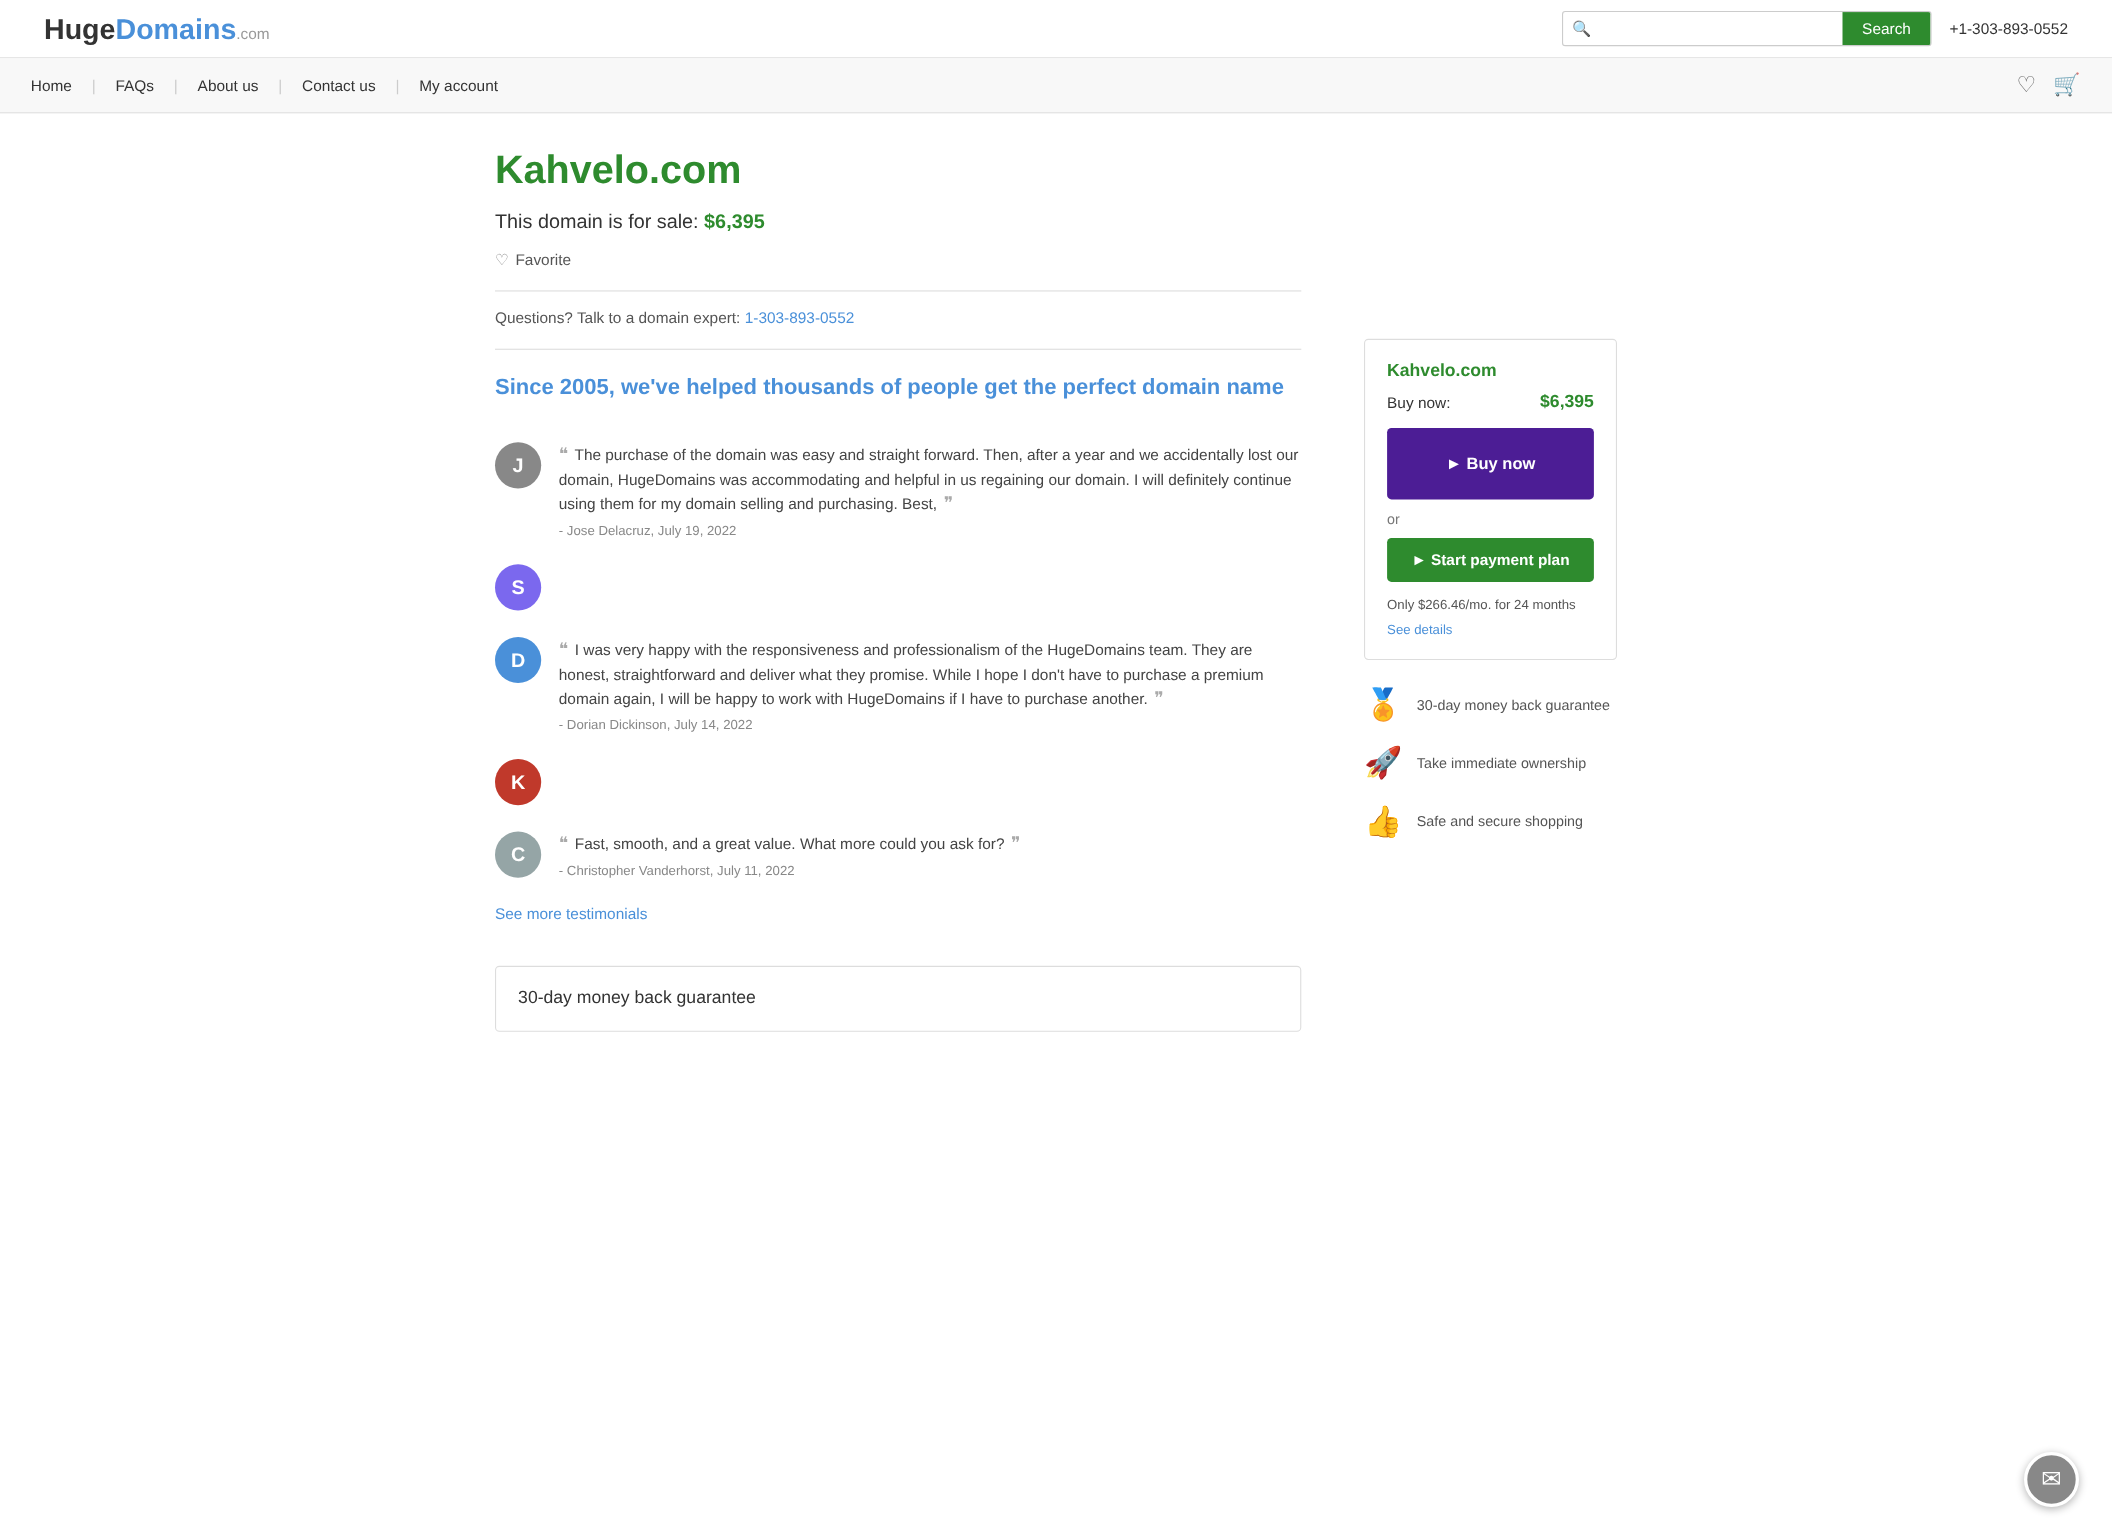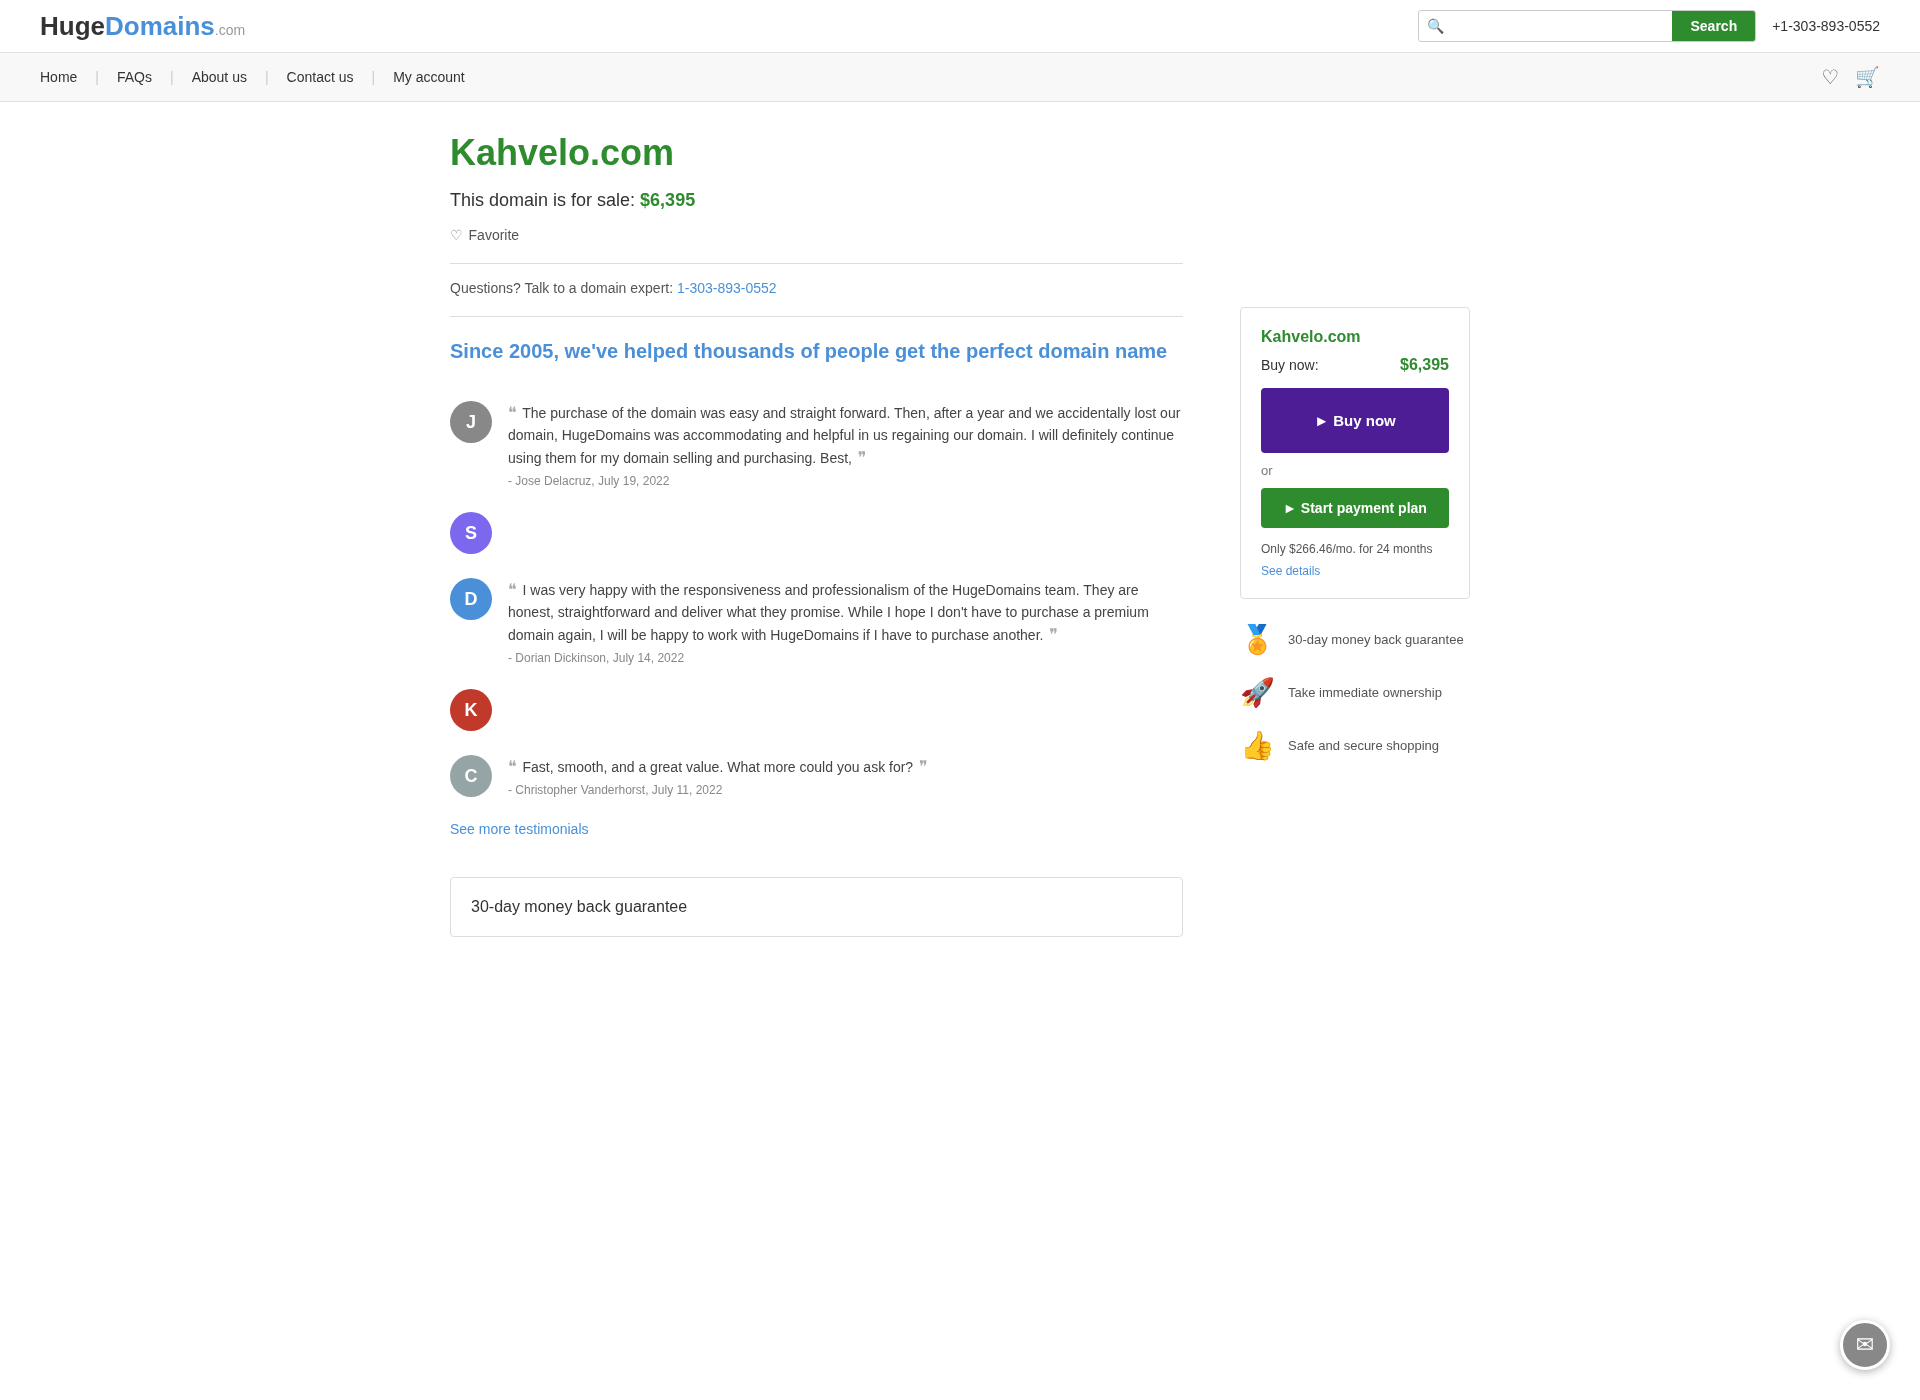--- a/index.html
+++ b/index.html
@@ -41,32 +41,32 @@
       width: 220px;
       font-size: 14px;
     }
     .search-btn {
       background: #2e8b2e;
       color: #fff;
       border: none;
       padding: 7px 18px;
       cursor: pointer;
       font-size: 14px;
-      font-weight: bold;
+      font-weight: normal;
     }
     .phone {
       color: #333;
       font-size: 14px;
     }
 
     
     .nav {
       display: flex;
       align-items: center;
-      padding: 12px 40px;
+      padding: 12px 28px;
       background: #f8f8f8;
       border-bottom: 1px solid #e0e0e0;
       gap: 0;
     }
     .nav-item {
       color: #333;
       text-decoration: none;
       padding: 0 16px;
       font-size: 14px;
       cursor: pointer;

